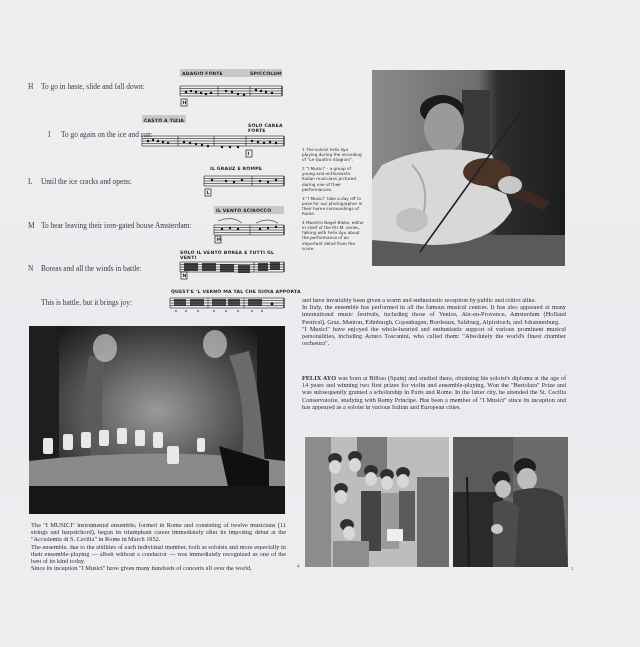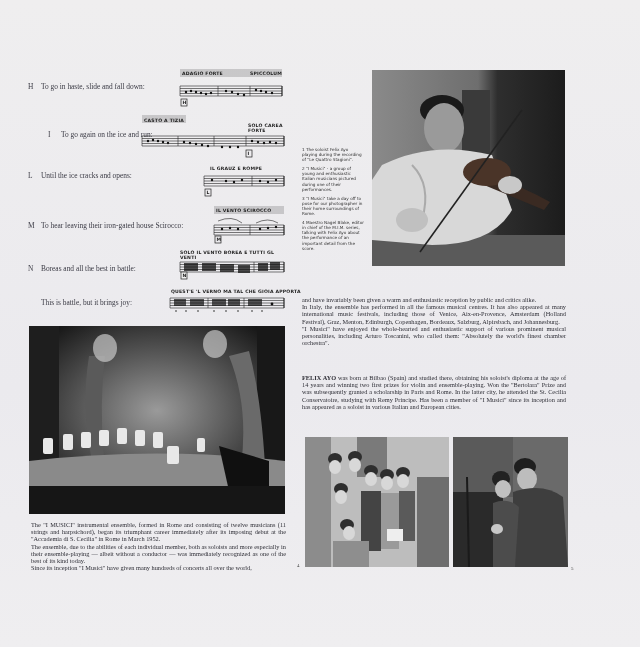--- a/index.html
+++ b/index.html
@@ -37,28 +37,28 @@
 <body>
 
 <div class="page">
 
   <div class="row" style="left:28px; top:82px;">
     <span class="letter">H</span><span>To go in haste, slide and fall down:</span>
   </div>
   <div class="row" style="left:28px; top:130px;padding-left:20px;">
     <span class="letter">I</span><span>To go again on the ice and run:</span>
   </div>
-  <div class="row" style="left:28px; top:171px;font-family:Liberation Serif, serif;">
+  <div class="row" style="left:28px; top:177px;font-family:Liberation Serif, serif;">
     <span class="letter">L</span><span>Until the ice cracks and opens:</span>
   </div>
   <div class="row" style="left:28px; top:221px;">
-    <span class="letter">M</span><span>To hear leaving their iron-gated house Scirocco:</span>
+    <span class="letter">M</span><span>To hear leaving their iron-gated house Amsterdam:</span>
   </div>
   <div class="row" style="left:28px; top:264px;">
-    <span class="letter">N</span><span>Boreas and all the best in battle:</span>
+    <span class="letter">N</span><span>Boreas and all the winds in battle:</span>
   </div>
   <div class="row" style="left:41px; top:298px;">
     <span>This is battle, but it brings joy:</span>
   </div>
 
   <div class="score" style="left:178px; top:68px; width:106px; height:40px;">
     <svg width="106" height="40" viewBox="0 0 106 40">
       <g stroke="#555" stroke-width="0.5">
           <line x1="2" y1="2" x2="104" y2="2"></line>
           <line x1="2" y1="4" x2="104" y2="4"></line>

